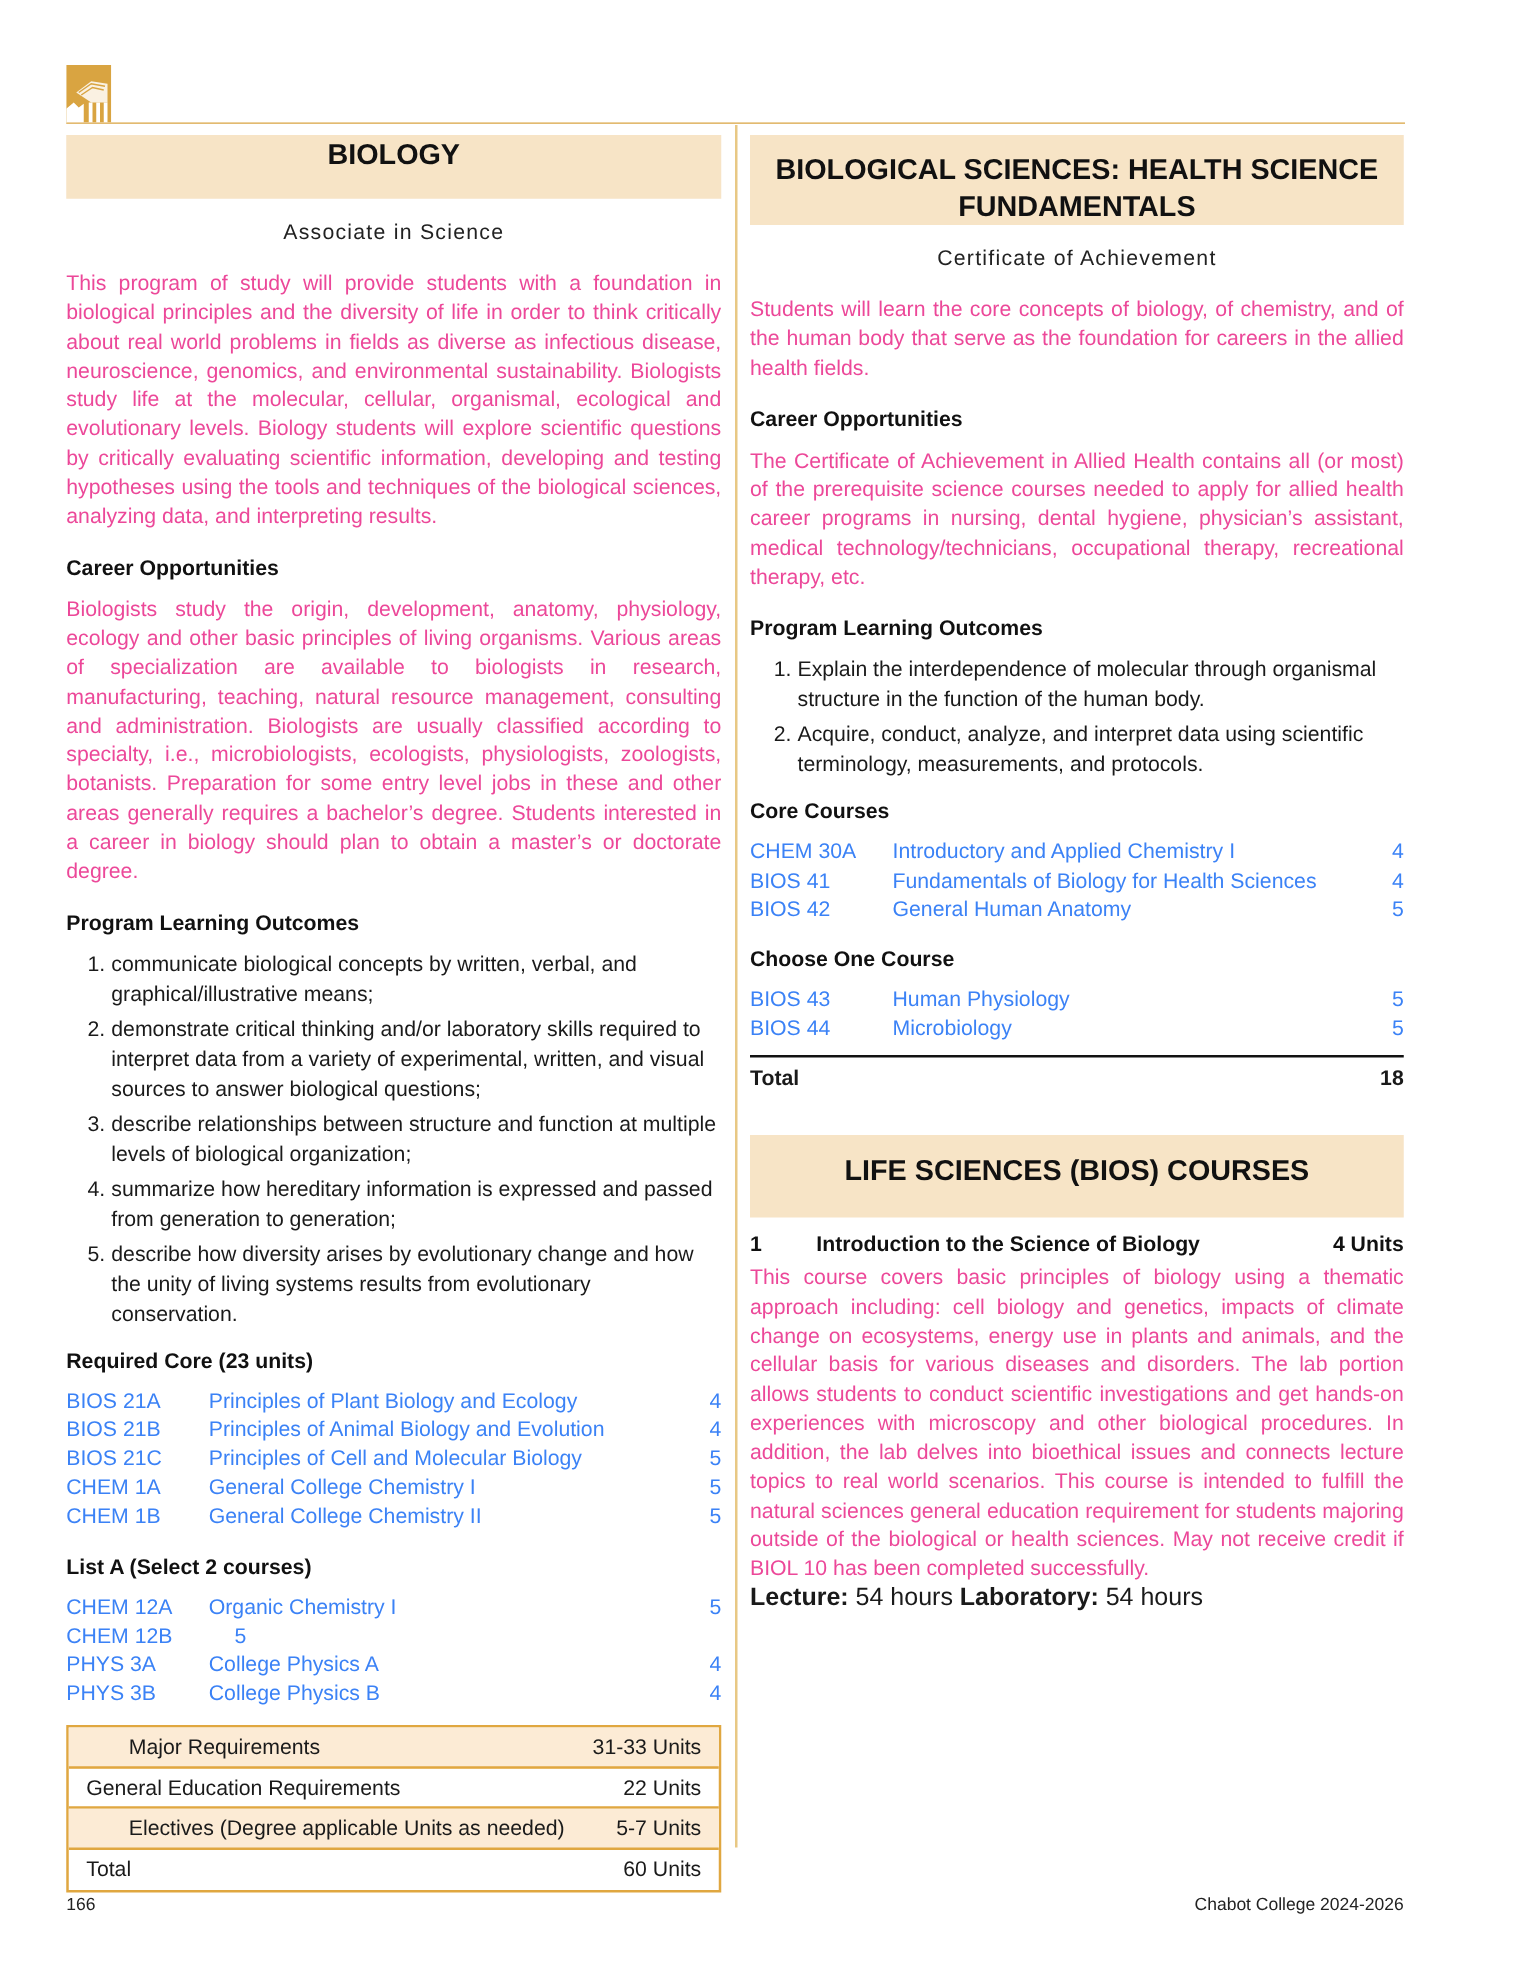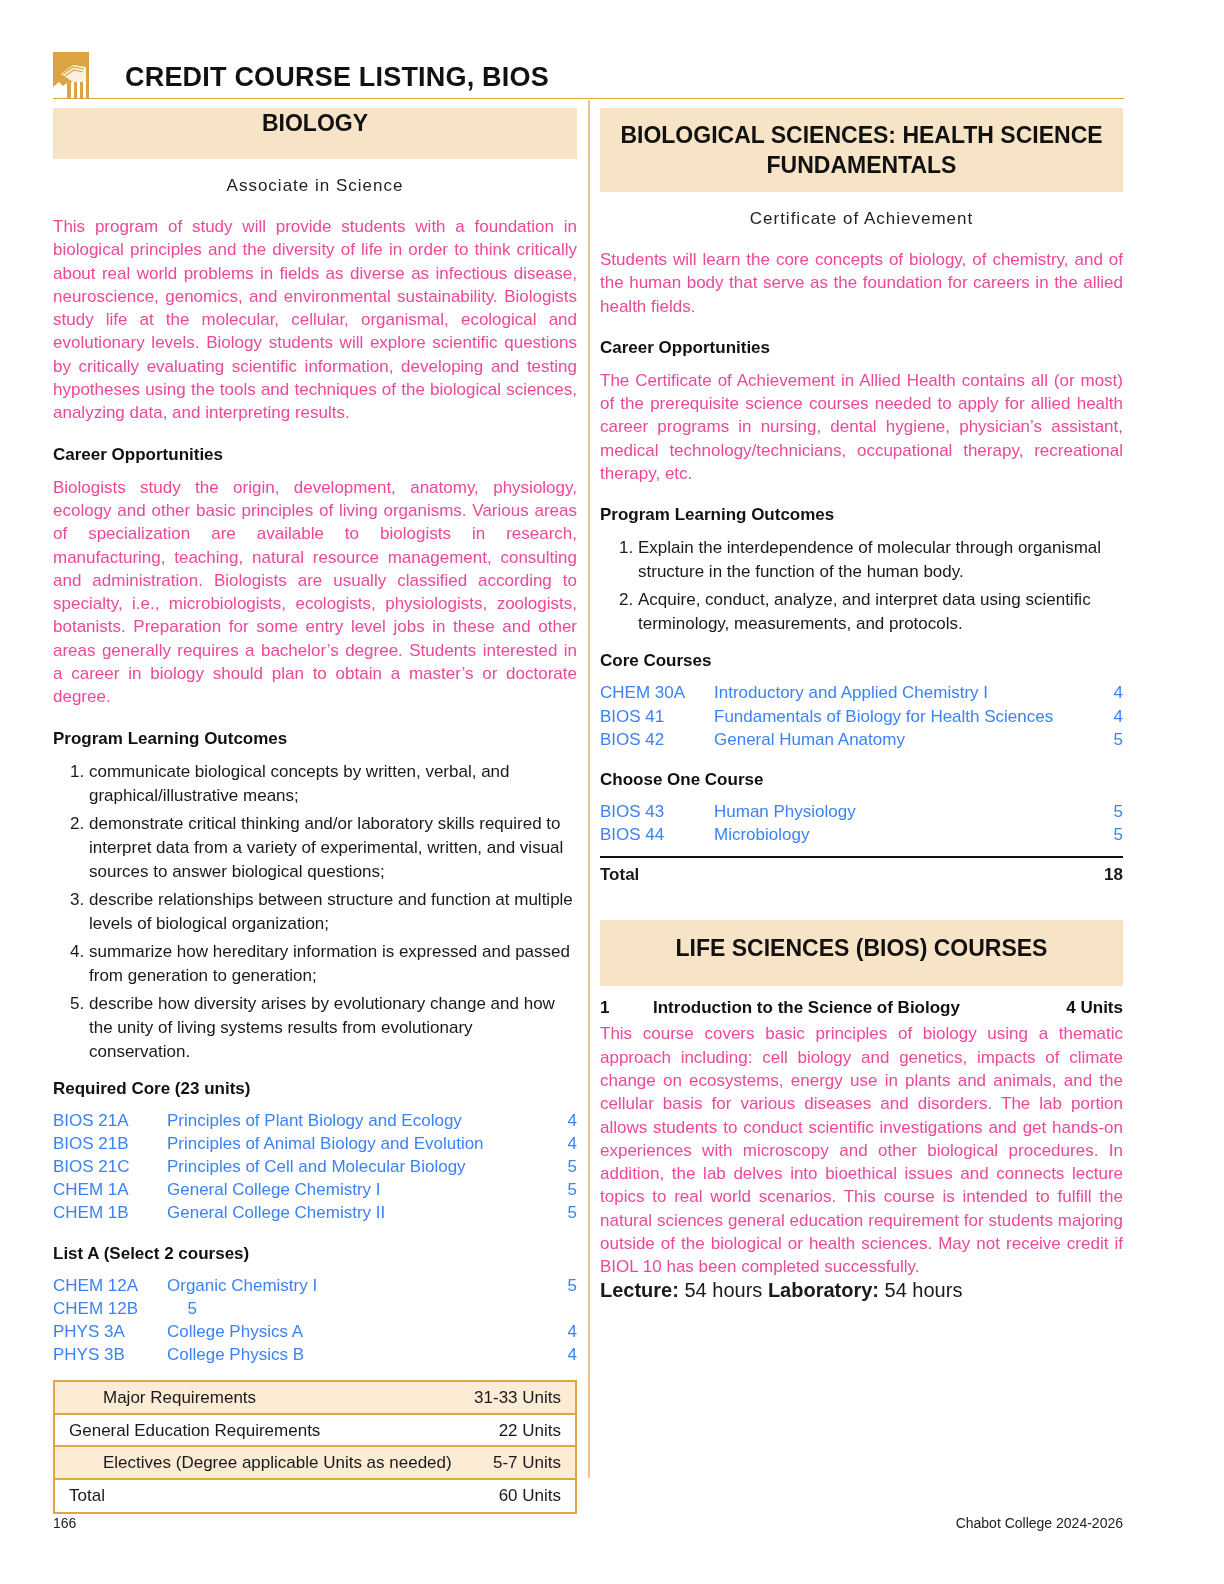--- a/index.html
+++ b/index.html
@@ -24,21 +24,21 @@
   }
   .col { position: absolute; top: 108px; }
   .col-left { left: 53px; width: 524px; }
   .col-right { left: 600px; width: 523px; }
 
   .band {
     background: #f7e4c6; text-align: center; font-weight: bold;
     font-size: 23px; color: #111; line-height: 30px;
   }
   .band-1 { height: 51px; }
-  .band-2 { height: 84px; padding-top: 12px; }
+  .band-2 { height: 72px; padding-top: 12px; }
   .band-3 { height: 66px; padding-top: 13px; }
 
   .subtitle {
     text-align: center; font-size: 17px; letter-spacing: 1px; color: #222;
   }
   .para {
     font-size: 17px; line-height: 23.3px; text-align: justify; color: #ec4899;
   }
   .h3 { font-size: 17px; font-weight: bold; color: #111; line-height: 22px; }
 
@@ -91,21 +91,20 @@
   <svg class="logo" viewBox="0 0 36 46">
     <rect x="0" y="0" width="36" height="46" fill="#d9a441"></rect>
     <path d="M8 22 L20 13 L33 15 L33 30 L20 30 Z" fill="#fff" opacity="0.85"></path>
     <path d="M10 22 L20 15 L31 17" stroke="#d9a441" stroke-width="1.2" fill="none"></path>
     <path d="M12 24 L21 18 L30 20" stroke="#d9a441" stroke-width="1.2" fill="none"></path>
     <rect x="18" y="30" width="3" height="16" fill="#fff"></rect>
     <rect x="24" y="30" width="3" height="16" fill="#fff"></rect>
     <rect x="30" y="30" width="3" height="16" fill="#fff"></rect>
     <path d="M0 35 L6 30 L10 34 L14 31 L14 46 L0 46 Z" fill="#fff"></path>
   </svg>
-  <div class="page-title">CREDIT COURSE LISTING, BIOS</div>
 </div>
 
 <div class="col-divider"></div>
 
 <div class="col col-left">
   <div class="band band-1">BIOLOGY</div>
   <div class="subtitle" style="margin-top:17px;">Associate in Science</div>
   <p class="para" style="margin-top:19px;">This program of study will provide students with a foundation in biological principles and the diversity of life in order to think critically about real world problems in fields as diverse as infectious disease, neuroscience, genomics, and environmental sustainability. Biologists study life at the molecular, cellular, organismal, ecological and evolutionary levels. Biology students will explore scientific questions by critically evaluating scientific information, developing and testing hypotheses using the tools and techniques of the biological sciences, analyzing data, and interpreting results.</p>
 
   <div class="h3" style="margin-top:19px;">Career Opportunities</div>

